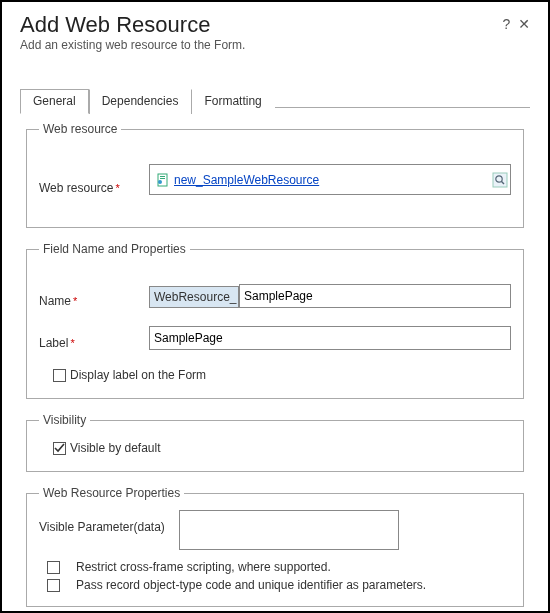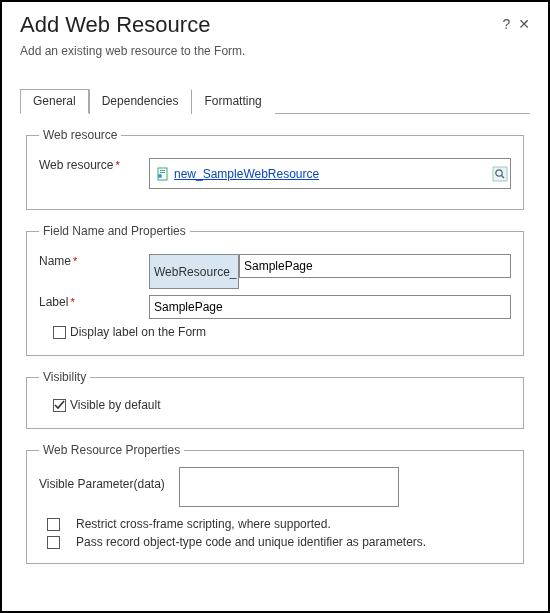--- a/index.html
+++ b/index.html
@@ -32,33 +32,33 @@
     display: flex;
     gap: 8px;
     font-size: 14px;
     color: #555;
     padding-top: 4px;
   }
   .dialog-controls span { cursor: pointer; }
   .dialog-subtitle {
     font-size: 12px;
     color: #555;
-    margin-top: 6px;
+    margin-top: 0;
   }
   .tabs {
     margin-top: 30px;
     display: flex;
     border-bottom: 1px solid #aaa;
   }
   .tab {
     padding: 4px 12px 5px 12px;
     border: 1px solid transparent;
     border-bottom: none;
     position: relative;
-    top: 1px;
+    top: 7px;
     font-size: 12px;
     color: #333;
     cursor: pointer;
     background: #fff;
   }
   .tab.active {
     border-color: #aaa;
     border-bottom: 1px solid #fff;
   }
   .tab + .tab { border-left: 1px solid #aaa; }
@@ -67,22 +67,22 @@
     margin: 14px 6px 0 6px;
     padding: 10px 12px 14px 12px;
   }
   fieldset.group legend {
     font-size: 12px;
     color: #444;
     padding: 0 4px;
   }
   .row {
     display: flex;
-    align-items: flex-start;
-    margin: 6px 0;
+    align-items: flex-end;
+    margin: 18px 0;
   }
   .row .label-cell {
     width: 110px;
     font-size: 12px;
     color: #333;
   }
   .req { color: #c00; font-size: 11px; margin-left: 2px; }
   .lookup {
     flex: 1;
     display: flex;
@@ -102,21 +102,21 @@
     text-decoration: underline;
     flex: 1;
     font-size: 12px;
   }
   .lookup .search-icon {
     width: 16px; height: 16px;
     cursor: pointer;
   }
   .prefix-box {
     border: 1px solid #888;
-    height: 35px;
+    height: 22px;
     width: 90px;
     background: #d8e6f2;
     padding: 0 4px;
     font-size: 12px;
     line-height: 18px;
     display: flex;
     align-items: center;
   }
   .text-input {
     border: 1px solid #888;

